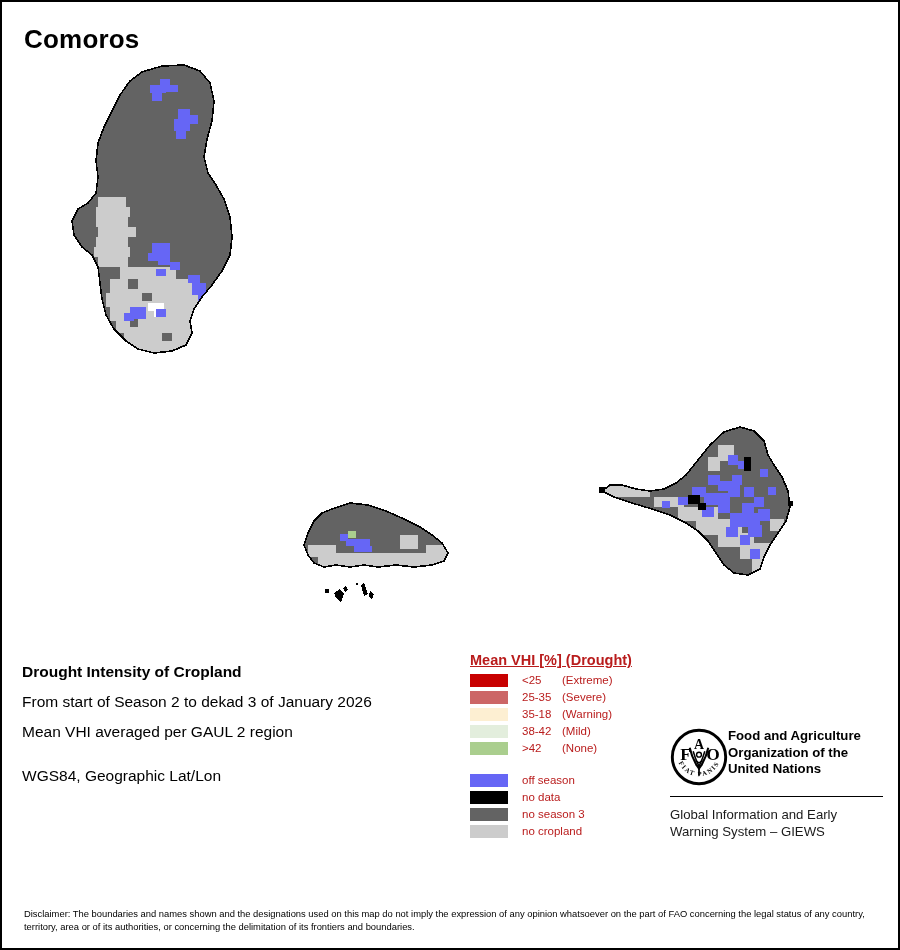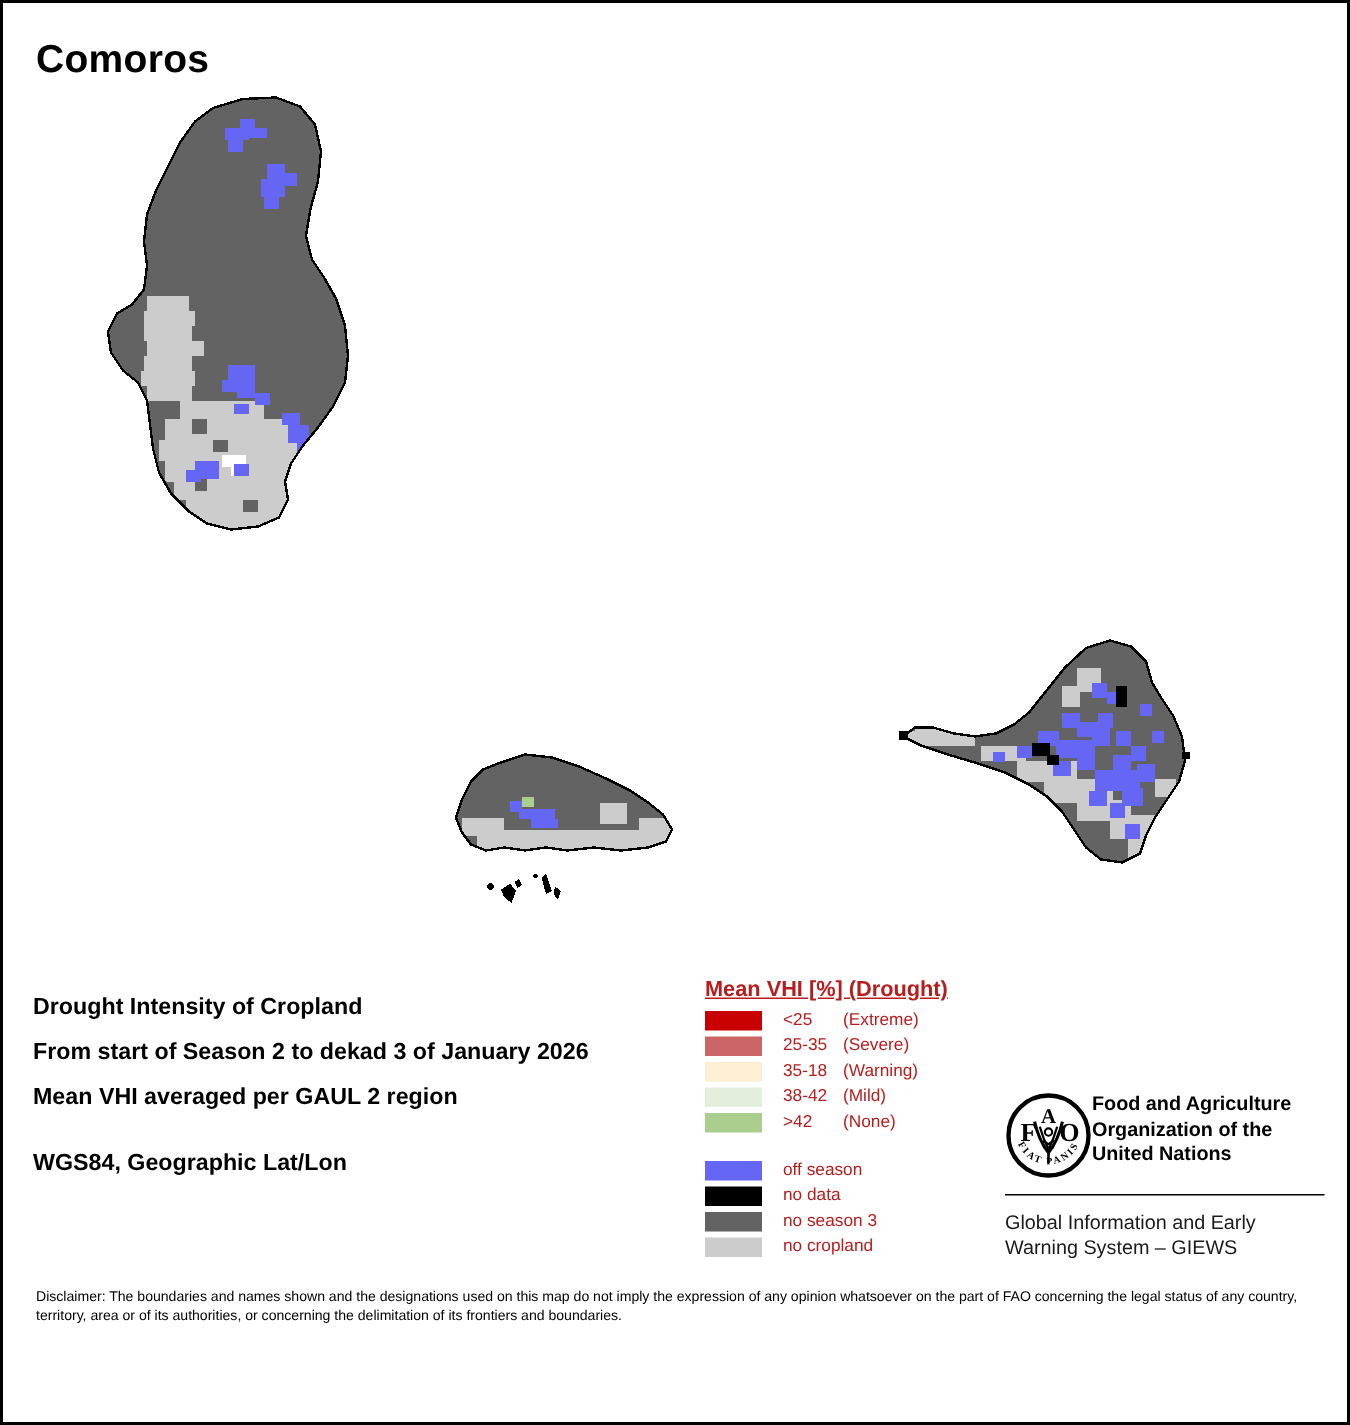--- a/index.html
+++ b/index.html
@@ -8,21 +8,21 @@
         border:2px solid #000;box-sizing:border-box;overflow:hidden;}
 
   #title{position:absolute;left:22px;top:22px;font-size:26px;font-weight:bold;
          color:#000;letter-spacing:0.2px;}
 
   #mapwrap{position:absolute;left:0;top:55px;width:896px;height:580px;}
   #mapwrap svg{display:block;}
 
   
   #desc{position:absolute;left:20px;top:655px;width:430px;color:#000;}
-  #desc .l{font-size:15.5px;line-height:30px;white-space:nowrap;font-weight:bold;}
+  #desc .l{font-size:15.5px;line-height:30px;white-space:nowrap;}
   #desc .b{font-weight:bold;}
   #desc .gap{height:14px;}
 
   
   #legend{position:absolute;left:468px;top:650px;width:200px;color:#b91c1c;}
   #legend h2{margin:0 0 6px 0;font-size:14.5px;font-weight:bold;
              text-decoration:underline;white-space:nowrap;}
   .lrow{display:flex;height:17px;}
   .sw{width:38px;height:13px;flex:0 0 38px;}
   .ltxt{margin-left:14px;font-size:11.5px;white-space:nowrap;display:flex;}
@@ -32,21 +32,21 @@
   
   #fao{position:absolute;left:668px;top:726px;width:215px;}
   #faotop{display:flex;align-items:flex-start;}
   #faoemblem{flex:0 0 58px;width:58px;height:58px;}
   #faoname{font-size:13.2px;font-weight:bold;line-height:16.5px;
            color:#000;}
   #faorule{margin-top:10px;border-top:1.6px solid #000;width:213px;}
   #giews{margin-top:9px;font-size:13.2px;line-height:17px;color:#1a1a1a;}
 
   
-  #disclaimer{position:absolute;left:22px;top:855px;width:856px;
+  #disclaimer{position:absolute;left:22px;top:905px;width:856px;
               font-size:9.4px;line-height:13px;color:#000;}
 </style>
 </head>
 <body>
 
 <div id="page">
 
   <div id="title">Comoros</div>
 
   <div id="mapwrap">

